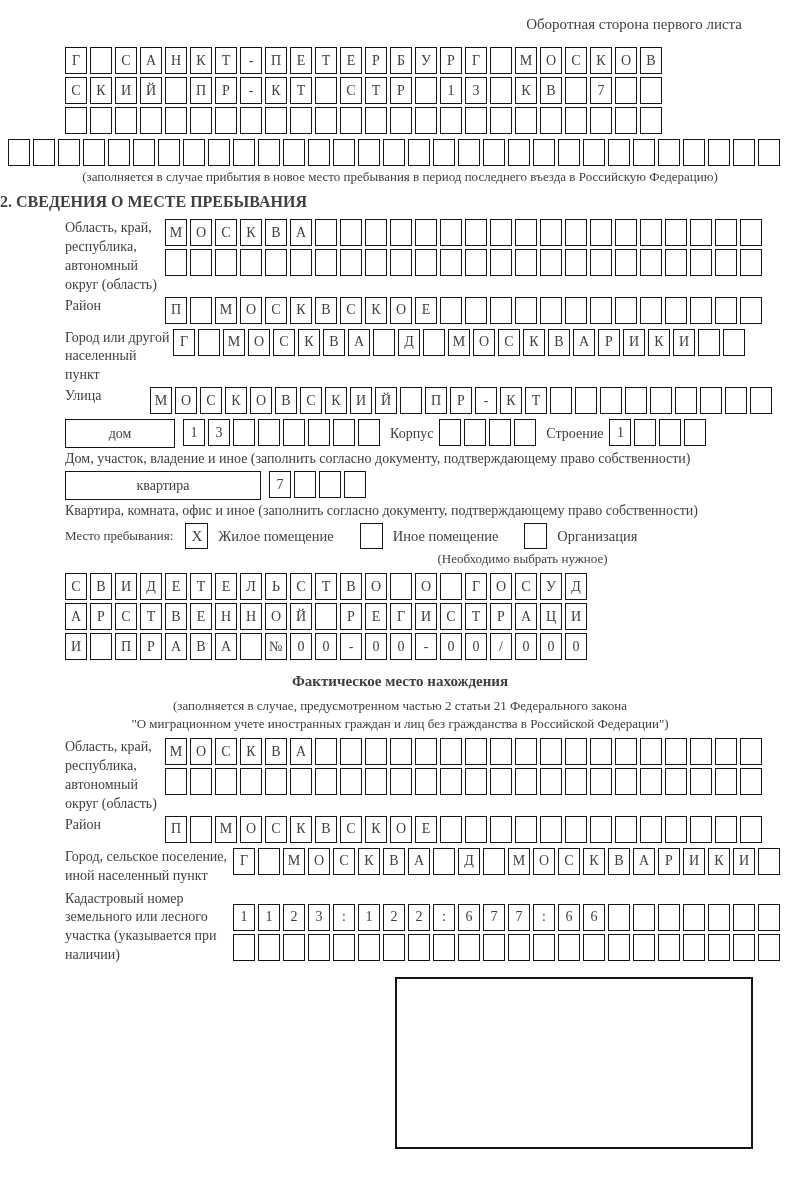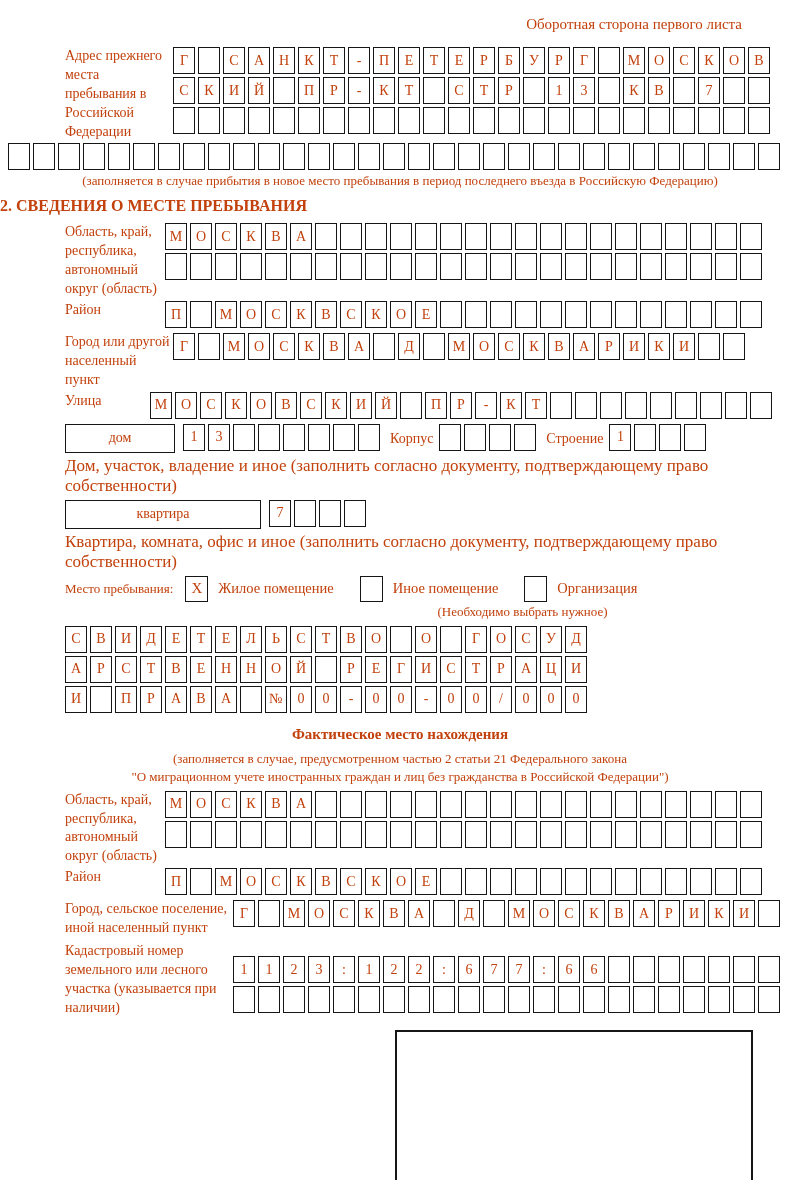--- a/index.html
+++ b/index.html
@@ -1,37 +1,37 @@
 <!DOCTYPE html>
 <html><head>
 <meta charset="utf-8">
 <style>
   * { box-sizing: border-box; margin: 0; padding: 0; }
   html,body { background:#888; }
   .page {
     width: 800px; height: 1180px; margin: 0 auto;
-    background: #ffffff; color: #c2410c;
+    background: #ffffff; color: #404040;
     font-family: "Liberation Serif", "DejaVu Serif", serif;
     padding-top: 16px; position: relative; overflow: hidden;
   }
   .header-note { text-align: right; padding-right: 58px; font-size: 15px; }
 
   .frow { display: flex; align-items: flex-start; margin-left: 65px; margin-bottom: 2px; }
   .flabel { font-size: 14px; line-height: 1.35; flex: none; }
   .rows { display: flex; flex-direction: column; }
 
   .cells { display: flex; gap: 3px; margin-bottom: 3px; }
   .cell {
     width: 22px; height: 27px; flex: none;
     border: 1.6px solid #161616;
     display: inline-flex; align-items: center; justify-content: center;
     font-size: 14px;
   }
   .caption { font-size: 13px; text-align: center; margin: 2px 6px 6px 6px; }
-  .caption-left { font-size: 17px; margin: 0 0 4px 65px; }
+  .caption-left { font-size: 14px; margin: 0 0 4px 65px; }
   h2.sec-title { font-size: 16px; text-align: left; font-weight: bold; margin: 8px 0 8px 0; }
   .sub-title { font-size: 15px; text-align: center; font-weight: bold; margin: 10px 0 8px 0; }  .w100 { width: 100px; } .w108 { width: 108px; }
   .w85  { width: 85px; }  .w168 { width: 168px; } .w172 { width: 172px; }
 
   .rect-label {
     border: 1.6px solid #161616; height: 29px; flex: none;
     display: inline-flex; align-items: center; justify-content: center;
     font-size: 14px;
   }
   .rect-dom { width: 110px; margin-right: 8px; }
@@ -57,21 +57,20 @@
   .mt6 { margin-top: 6px; } .mt4 { margin-top: 4px; }
 </style>
 </head>
 <body>
 
 <div class="page">
 
   <div class="header-note">Оборотная сторона первого листа</div>
 
   <div class="frow mt6" style="margin-top:14px;">
-    <div class="flabel w108">Адрес прежнего места пребывания в Российской Федерации</div>
     <div class="rows">
       <div class="cells">
           <span class="cell">Г</span>
           <span class="cell"></span>
           <span class="cell">С</span>
           <span class="cell">А</span>
           <span class="cell">Н</span>
           <span class="cell">К</span>
           <span class="cell">Т</span>
           <span class="cell">-</span>

